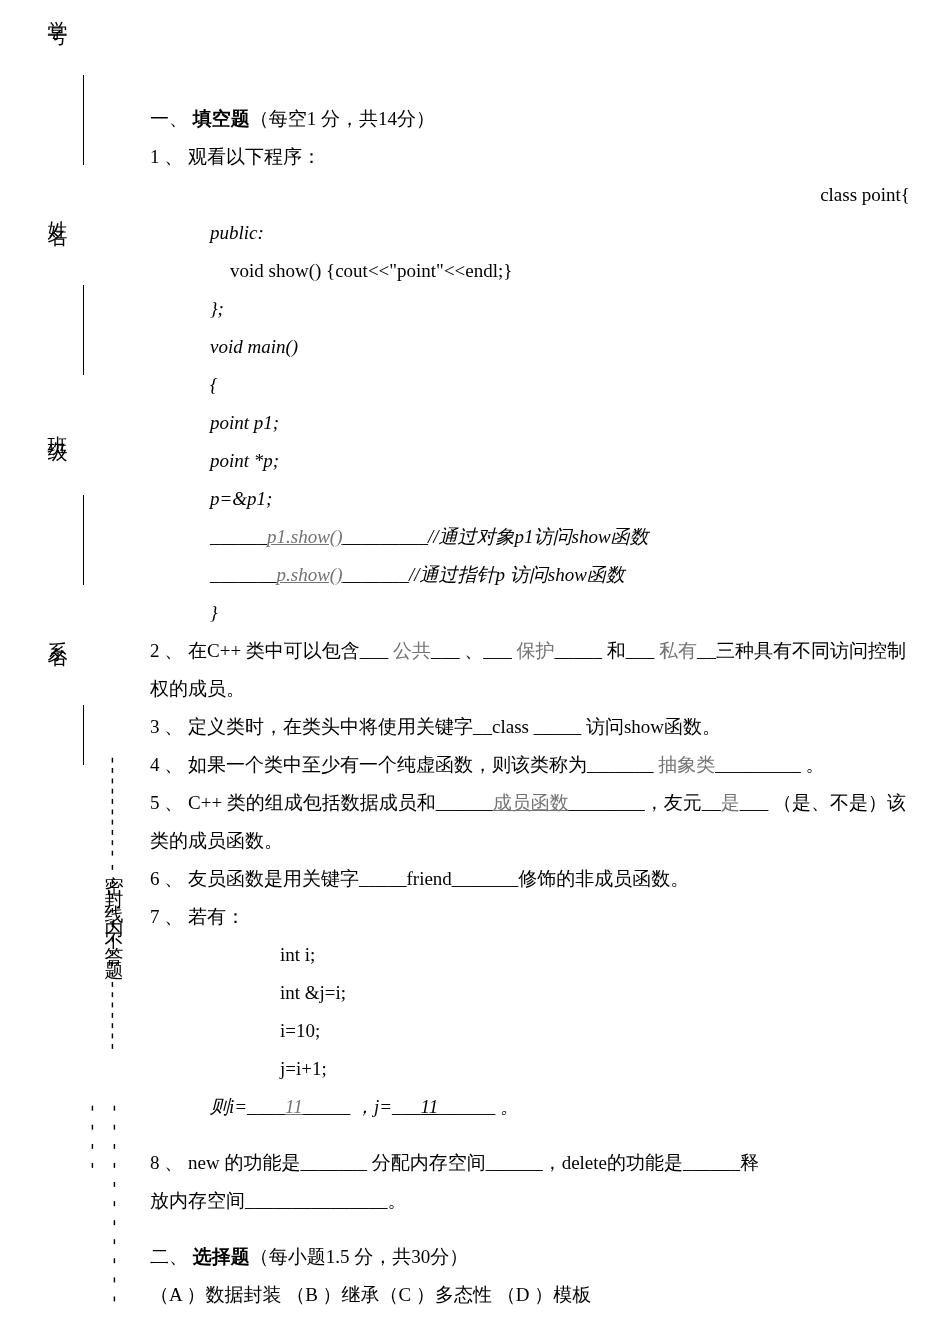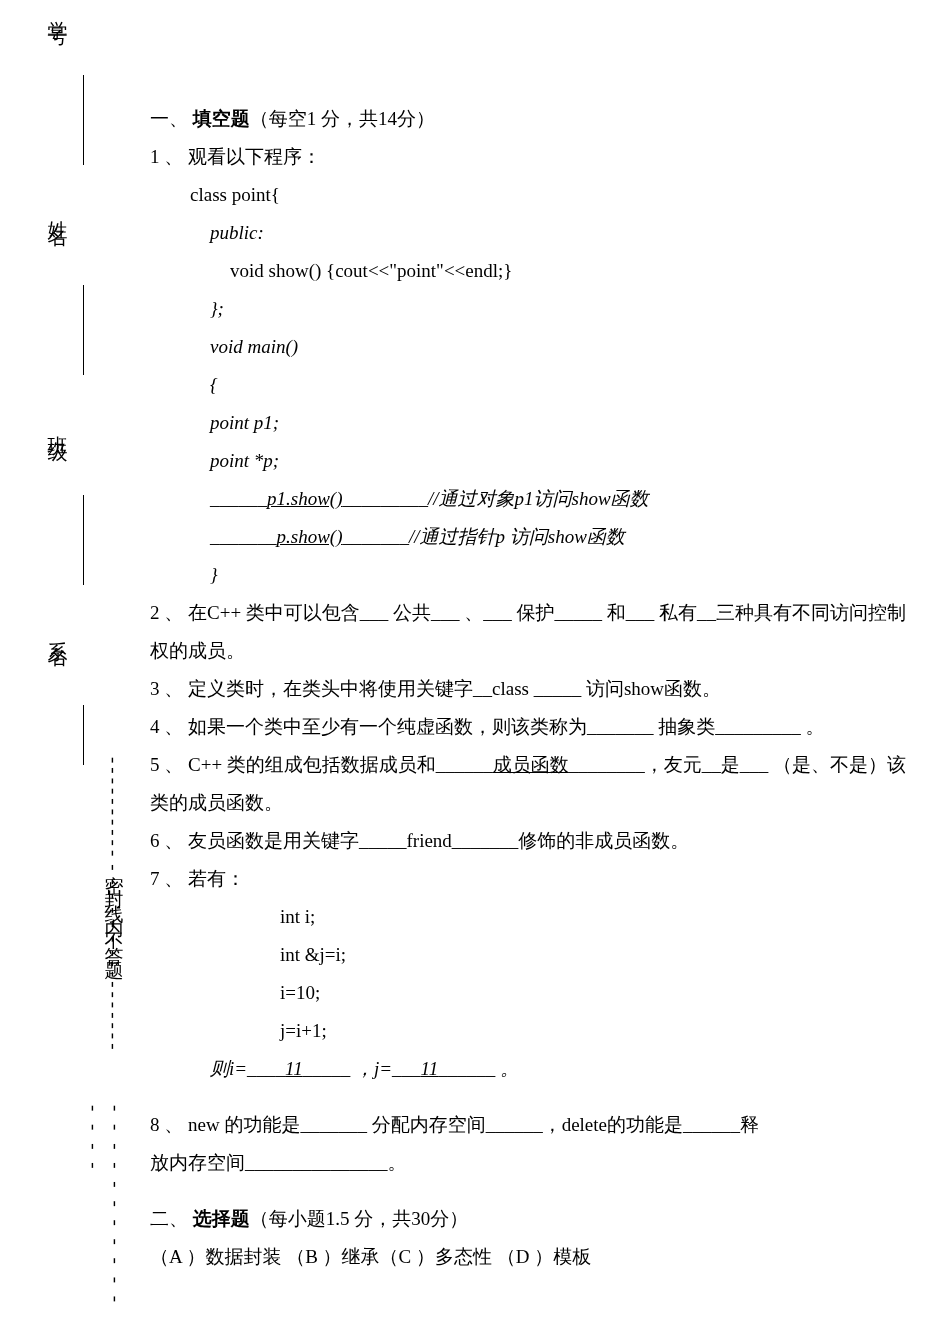--- a/index.html
+++ b/index.html
@@ -68,25 +68,25 @@
   }
   .content {
     position: absolute;
     left: 150px;
     top: 100px;
     width: 760px;
     line-height: 2.0;
   }
   .row { display: block; }
   .bold { font-weight: bold; }
-  .indent1 { padding-left: 40px; }
+  .indent1 { padding-left: 40px; text-align: right; }
   .indent2 { padding-left: 60px; font-style: italic; }
   .indent3 { padding-left: 80px; }
   .indent4 { padding-left: 130px; }
-  .red { color: #000000; }
+  .red { color: #737373; }
   .u { text-decoration: underline; }
   .mt { margin-top: 18px; }
 </style>
 </head>
 <body>
 
 <div class="sidebar">
   <div class="vlabel xuehao">学号</div>
   <div class="vline-short vline1"></div>
   <div class="vlabel xingming">姓名</div>
@@ -111,20 +111,21 @@
     <span>观看以下程序：</span>
   </div>
   <div class="row indent1">class point{</div>
   <div class="row indent2">public:</div>
   <div class="row indent3">void show() {cout&lt;&lt;"point"&lt;&lt;endl;}</div>
   <div class="row indent2">};</div>
   <div class="row indent2">void main()</div>
   <div class="row indent2">{</div>
   <div class="row indent2">point p1;</div>
   <div class="row indent2">point *p;</div>
+  <div class="row indent2">p=&amp;p1;</div>
   <div class="row indent2">
     <span>______</span><span class="red u">p1.show()</span><span>_________//通过对象p1访问show函数</span>
   </div>
   <div class="row indent2">
     <span>_______</span><span class="red u">p.show()</span><span>_______//通过指针p 访问show函数</span>
   </div>
   <div class="row indent2">}</div>
 
   <div class="row">
     <span>2 、</span>

